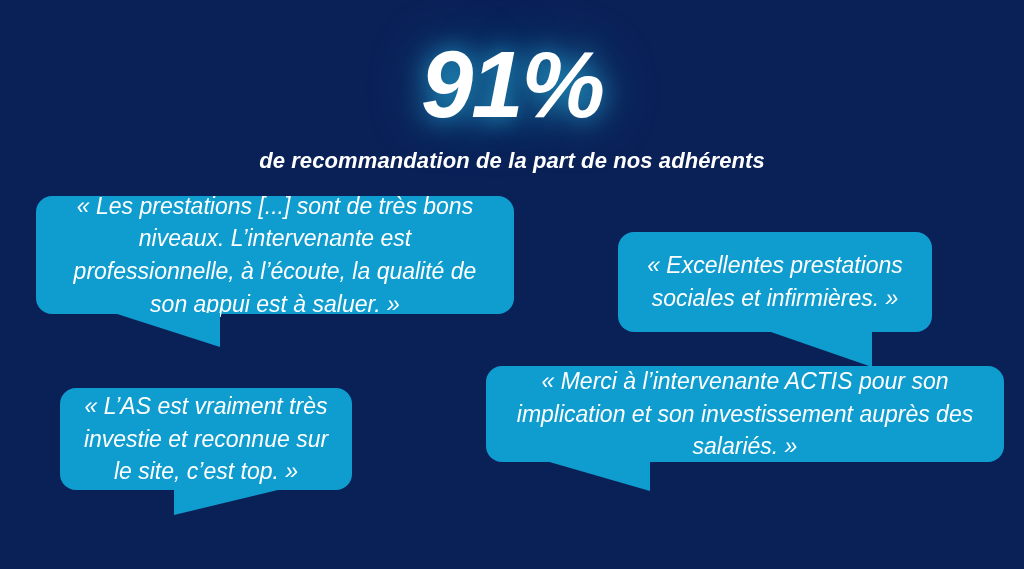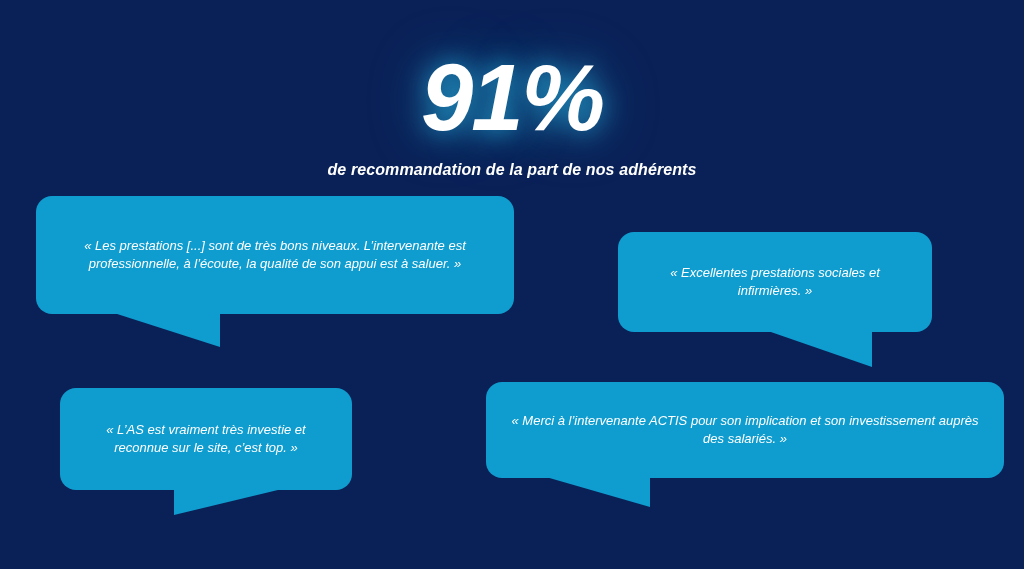--- a/index.html
+++ b/index.html
@@ -18,59 +18,59 @@
   .slide {
     position: relative;
     width: 1024px;
     height: 569px;
     background: #0a2157;
   }
 
   
   .headline-wrap {
     position: absolute;
-    top: 51px;
+    top: 38px;
     left: 0;
     width: 1024px;
     text-align: center;
   }
   .big-stat {
     font-size: 94px;
     line-height: 1;
     font-weight: bold;
     font-style: italic;
     color: #ffffff;
     letter-spacing: -2px;
     text-shadow: 0 0 26px rgba(41, 182, 226, 0.85),
                  0 0 60px rgba(41, 182, 226, 0.45);
   }
   .subhead {
     margin-top: 16px;
-    font-size: 16px;
+    font-size: 22px;
     font-weight: bold;
     font-style: italic;
     color: #ffffff;
     letter-spacing: 0.1px;
   }
 
   
   .bubble {
     position: absolute;
     background: #0f9dd0;
     border-radius: 16px;
     box-sizing: border-box;
     display: flex;
     align-items: center;
     justify-content: center;
   }
   .bubble p {
     margin: 0;
     color: #ffffff;
     font-style: italic;
-    font-size: 13px;
+    font-size: 23px;
     line-height: 1.42;
     text-align: center;
     padding: 0 22px;
   }
   
   .tail {
     position: absolute;
     width: 0;
     height: 0;
     border-style: solid;
@@ -120,21 +120,21 @@
     top: 101px;
     border-width: 26px 0 0 108px;
     border-color: #0f9dd0 transparent transparent transparent;
     transform: scaleX(-1);
     transform-origin: left;
   }
 
   
   #bubble-4 {
     left: 486px;
-    top: 382px;
+    top: 366px;
     width: 518px;
     height: 96px;
   }
   #bubble-4 .tail-real {
     position: absolute;
     width: 0; height: 0;
     left: 60px;
     top: 95px;
     border-style: solid;
     border-width: 30px 0 0 104px;

